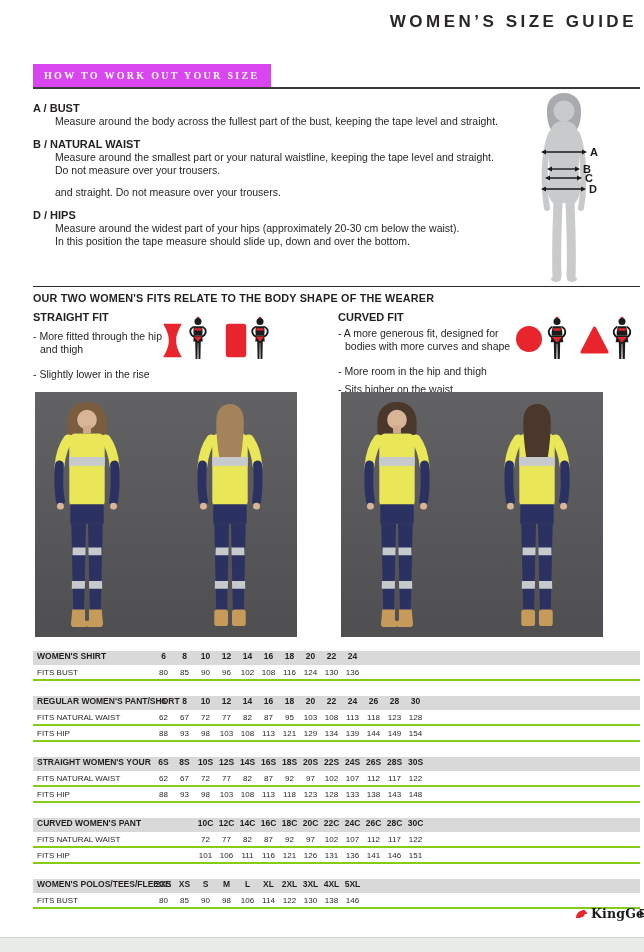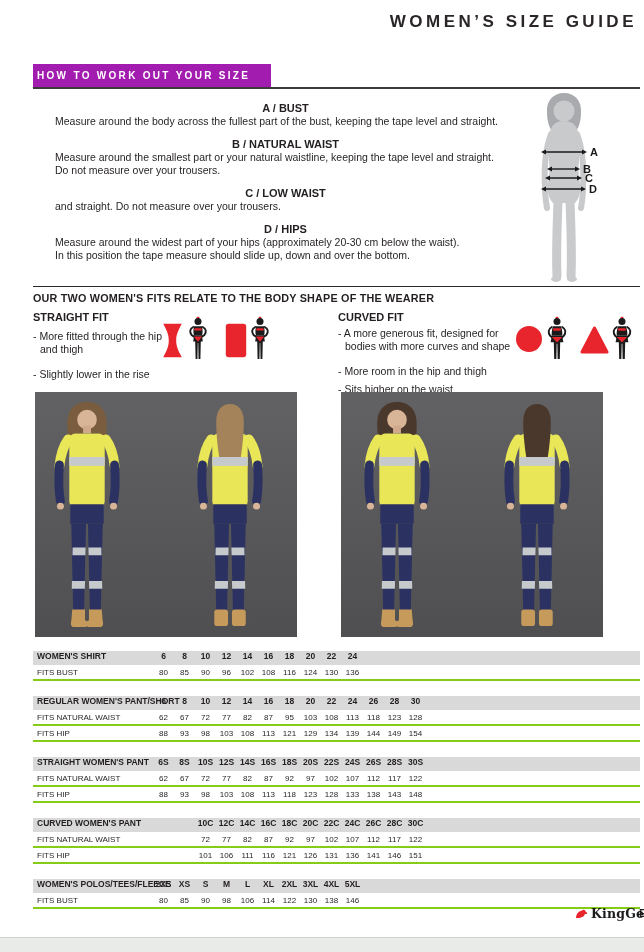--- a/index.html
+++ b/index.html
@@ -1,28 +1,28 @@
 <!DOCTYPE html>
 <html><head>
 <meta charset="utf-8">
 <style>
   html,body{margin:0;padding:0;background:#ffffff;}
   body{font-family:"Liberation Sans", sans-serif;color:#231f20;}
   .page{position:relative;width:644px;height:952px;background:#fff;overflow:hidden;}
 
   
   .title{position:absolute;top:12px;right:7px;font-size:17px;font-weight:bold;letter-spacing:3.5px;color:#2a2627;white-space:nowrap;}
-  .banner{position:absolute;left:33px;top:64px;width:238px;height:24px;background:#a21caf;color:#fff;
-          font-size:10px;font-weight:bold;letter-spacing:2.3px;line-height:24px;padding-left:4px;box-sizing:border-box;white-space:nowrap;}
+  .banner{position:absolute;left:33px;top:64px;width:238px;height:24px;background:#d946ef;color:#fff;
+          font-size:10px;font-weight:bold;letter-spacing:2.3px;line-height:24px;padding-left:11px;box-sizing:border-box;white-space:nowrap;font-family:Liberation Serif, serif;}
   .rule-top{position:absolute;left:33px;top:87px;width:607px;height:2px;background:#3e3a3b;}
 
   
   .measure{position:absolute;left:33px;top:101px;width:505px;}
   .m-item{margin-bottom:9px;}
-  .m-head{font-weight:bold;font-size:11px;line-height:14px;text-align:center;}
+  .m-head{font-weight:bold;font-size:11px;line-height:14px;}
   .m-line{font-size:10.5px;line-height:13px;padding-left:22px;}
 
   
   .sil{position:absolute;left:531px;top:92px;width:104px;height:192px;}
 
   
   .divider{position:absolute;left:33px;top:286px;width:607px;height:1px;background:#2b2829;}
   .fits-heading{position:absolute;left:33px;top:292px;font-size:10.8px;font-weight:bold;letter-spacing:.2px;}
   .fit-title{position:absolute;font-size:11px;font-weight:bold;}
   .fit-title.straight{left:33px;top:311px;}
@@ -139,21 +139,20 @@
     <div class="m-item">
       <div class="m-head">A / BUST</div>
       <div class="m-line">Measure around the body across the fullest part of the bust, keeping the tape level and straight.</div>
     </div>
     <div class="m-item">
       <div class="m-head">B / NATURAL WAIST</div>
       <div class="m-line">Measure around the smallest part or your natural waistline, keeping the tape level and straight.</div>
       <div class="m-line">Do not measure over your trousers.</div>
     </div>
     <div class="m-item">
-      <div class="m-head">C / LOW WAIST</div>
       <div class="m-line">and straight. Do not measure over your trousers.</div>
     </div>
     <div class="m-item">
       <div class="m-head">D / HIPS</div>
       <div class="m-line">Measure around the widest part of your hips (approximately 20-30 cm below the waist).</div>
       <div class="m-line">In this position the tape measure should slide up, down and over the bottom.</div>
     </div>
   </div>
 
   <svg class="sil" viewBox="0 0 104 192">
@@ -319,21 +318,21 @@
           <div class="st-cell">129</div>
           <div class="st-cell">134</div>
           <div class="st-cell">139</div>
           <div class="st-cell">144</div>
           <div class="st-cell">149</div>
           <div class="st-cell">154</div>
         </div>
       </div>
       <div class="size-table">
         <div class="st-header">
-          <div class="st-label">STRAIGHT WOMEN'S PANT</div>
+          <div class="st-label">STRAIGHT WOMEN'S YOUR</div>
           <div class="st-cell">6S</div>
           <div class="st-cell">8S</div>
           <div class="st-cell">10S</div>
           <div class="st-cell">12S</div>
           <div class="st-cell">14S</div>
           <div class="st-cell">16S</div>
           <div class="st-cell">18S</div>
           <div class="st-cell">20S</div>
           <div class="st-cell">22S</div>
           <div class="st-cell">24S</div>

